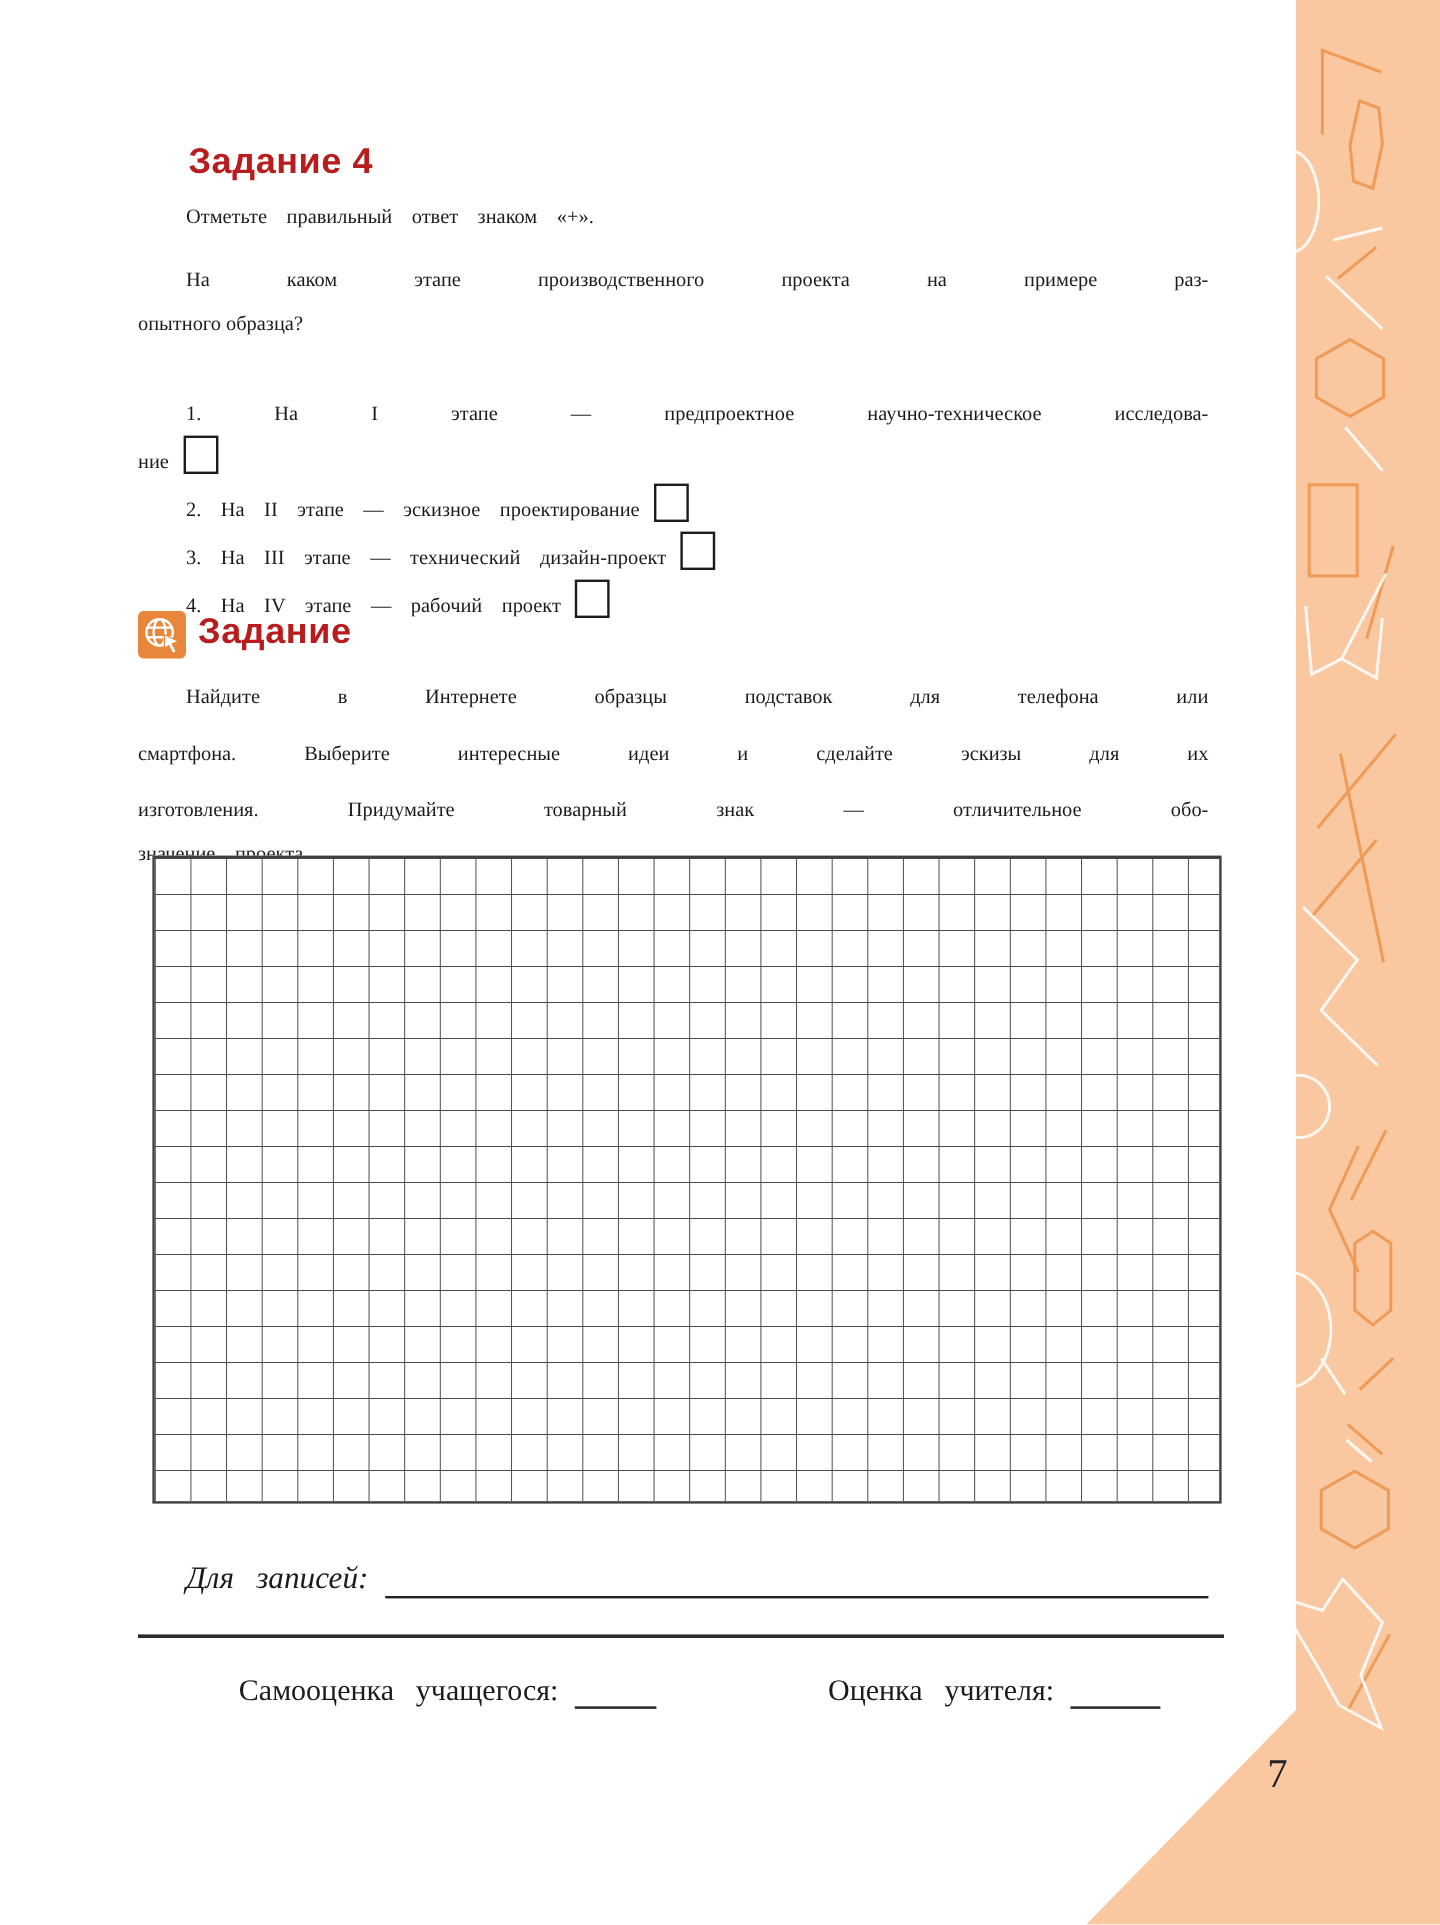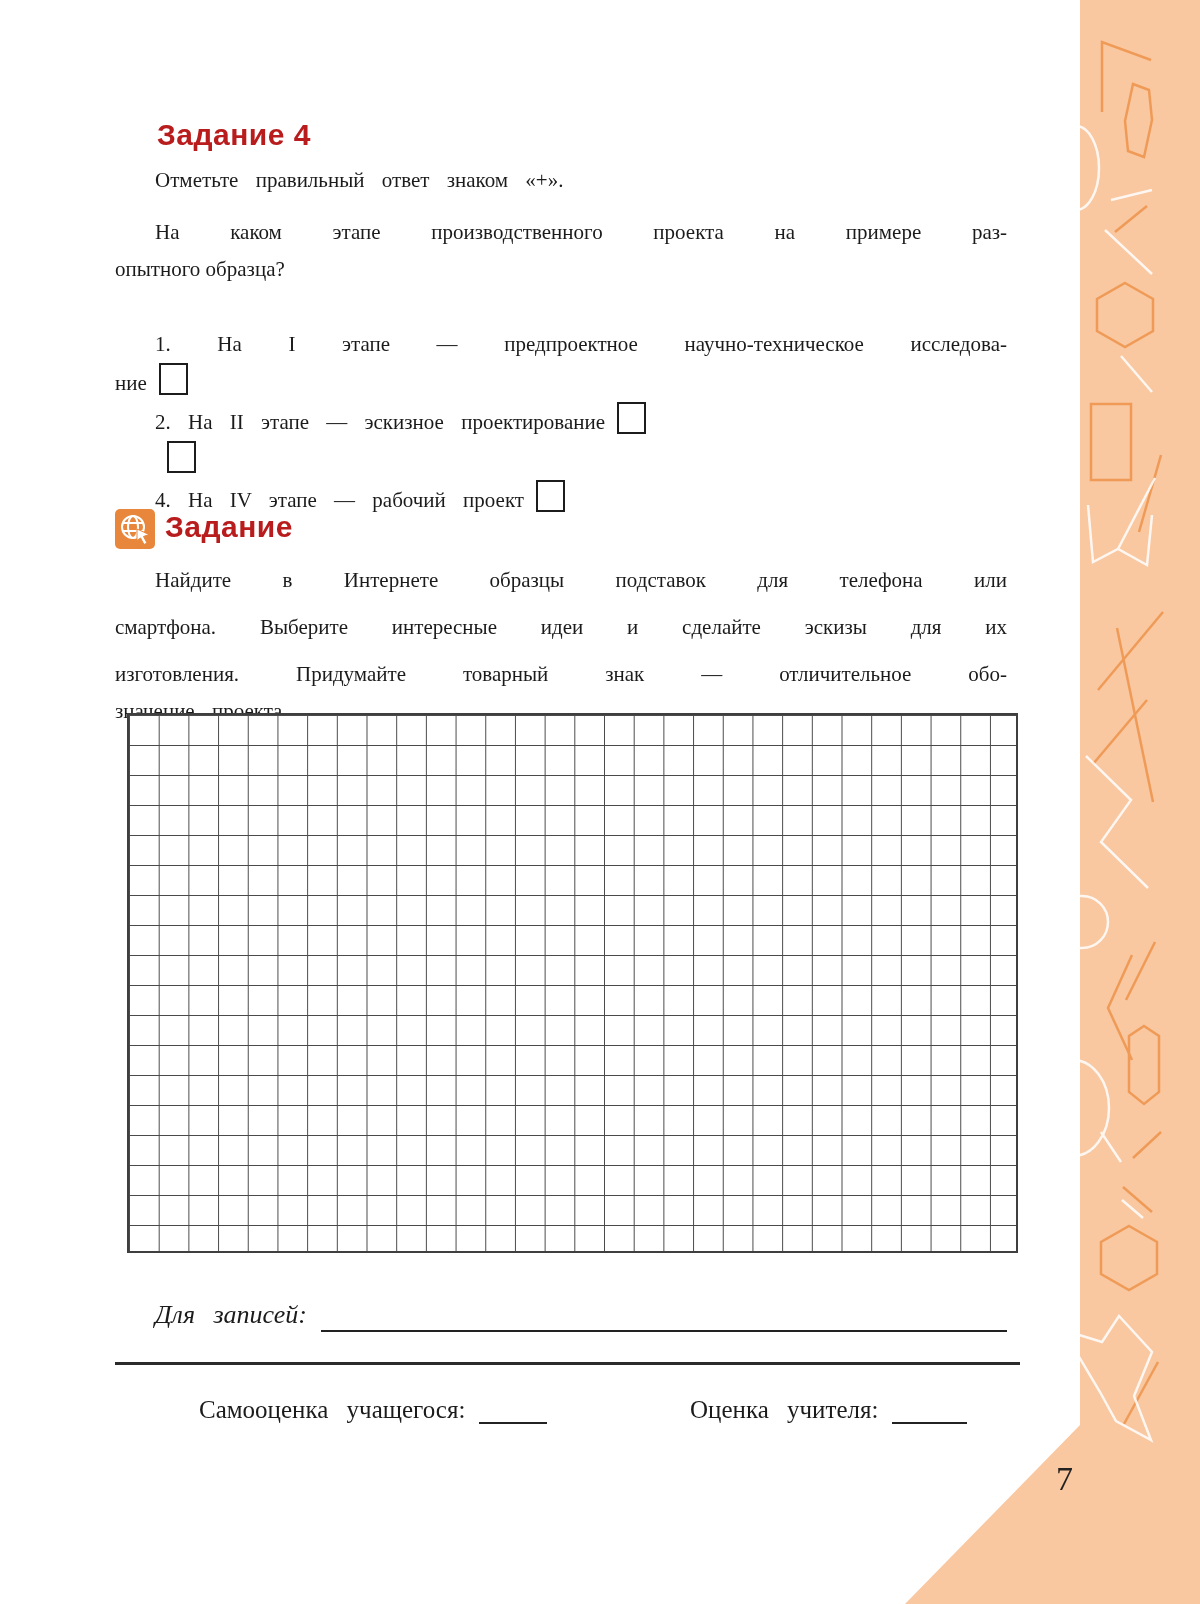--- a/index.html
+++ b/index.html
@@ -18,21 +18,21 @@
     position:absolute;left:1056px;top:1460px;z-index:5;
     font-family:"Liberation Serif", serif;font-size:34px;color:#222;
   }
   
   .content{position:absolute;left:115px;top:0;width:892px;height:1604px;}
   .h-orange{
     position:absolute;left:42px;
     font-family:"Liberation Sans", sans-serif;font-weight:bold;
     font-size:30px;color:#b91c1c;letter-spacing:.5px;
   }
-  .tline{font-size:21px;line-height:37px;}
+  .tline{font-size:17px;line-height:37px;}
   .ind{text-indent:40px;}
   .jl{text-align:justify;text-align-last:justify;margin-top:10px;}
   .loose{word-spacing:12px;}
   .cb{
     display:inline-block;width:25px;height:28px;background:#fff;
     border:2px solid #1c1c1c;vertical-align:-5px;margin-left:12px;
   }
   .abs{position:absolute;left:0;right:0;}
   
   .task-header{position:absolute;top:508px;left:0;height:42px;}
@@ -115,21 +115,21 @@
       <div class="tline ind jl">
         <span>1. На I этапе — предпроектное научно-техническое исследова-</span>
       </div>
       <div class="tline">
         <span>ние</span><span class="cb"></span>
       </div>
       <div class="tline ind loose">
         <span>2. На II этапе — эскизное проектирование</span><span class="cb"></span>
       </div>
       <div class="tline ind loose">
-        <span class="cb"></span>
+        <span>3. На III этапе — технический дизайн-проект</span><span class="cb"></span>
       </div>
       <div class="tline ind loose">
         <span>4. На IV этапе — рабочий проект</span><span class="cb"></span>
       </div>
     </div>
 
     <div class="task-header">
       <svg class="icon" viewBox="0 0 40 40">
         <rect x="0" y="0" width="40" height="40" rx="5" fill="#e8873b"></rect>
         <g fill="none" stroke="#ffffff" stroke-width="2">

